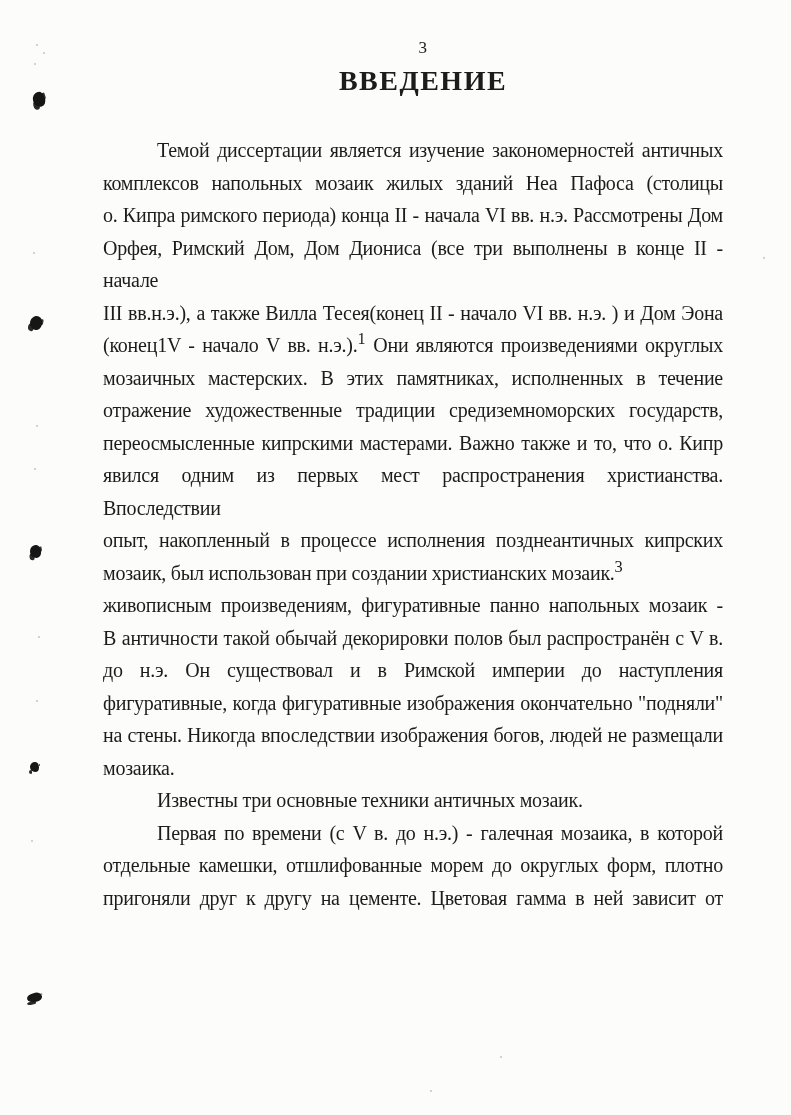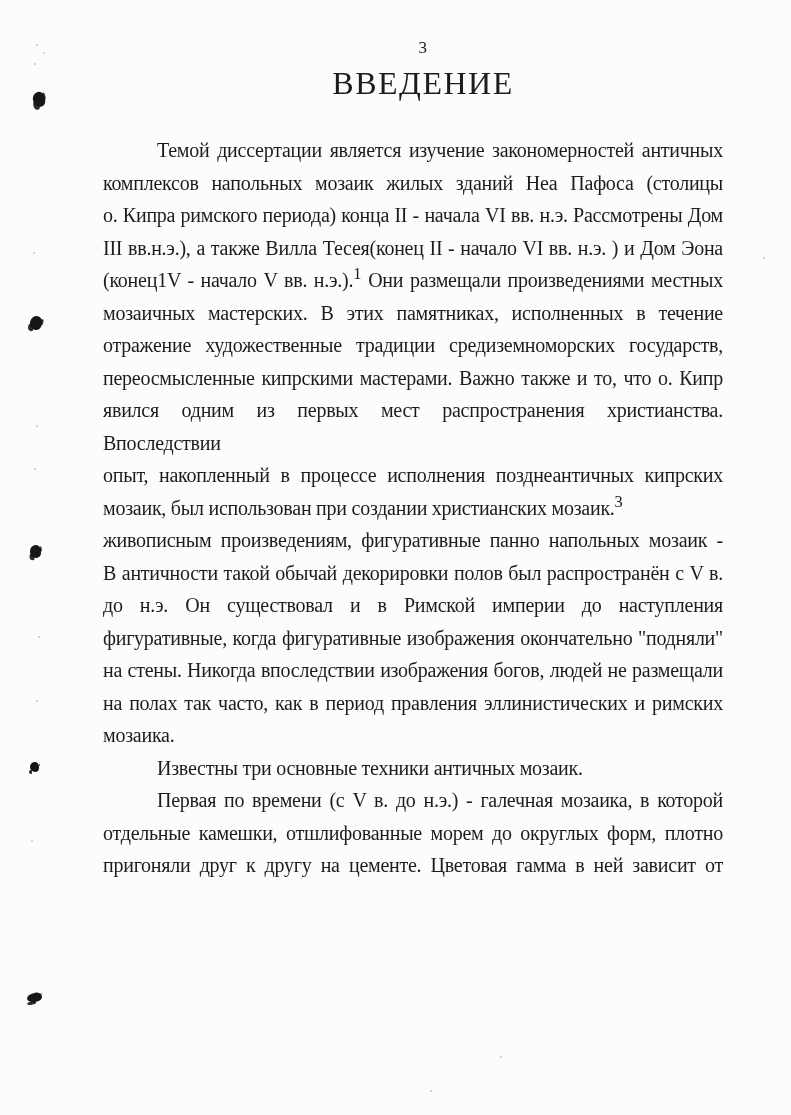--- a/index.html
+++ b/index.html
@@ -12,21 +12,21 @@
     color:#1c1c1c;
     overflow:hidden;
   }
   .pagenum {
     position:absolute; top:38px; left:103px; width:640px;
     text-align:center; font-size:17px; letter-spacing:0.5px;
   }
   .doc-title {
     position:absolute; top:65px; left:103px; width:640px;
     margin:0; text-align:center;
-    font-size:32px; font-weight:normal; letter-spacing:1.5px;
+    font-size:28px; font-weight:bold; letter-spacing:1.5px;
   }
   .doc-body {
     position:absolute; left:103px; top:134px; width:620px;
     font-size:20px; line-height:32.5px; letter-spacing:-0.25px;
   }
   .line {
     text-align:justify;
     text-align-last:justify;
   }
   .line.nojust { text-align-last:left; }
@@ -53,34 +53,34 @@
 </head>
 <body>
 
 <div class="page">
   <div class="pagenum">3</div>
   <h1 class="doc-title">ВВЕДЕНИЕ</h1>
   <div class="doc-body">
       <div class="line indent"><span>Темой диссертации является изучение закономерностей античных</span></div>
       <div class="line"><span>комплексов напольных мозаик жилых зданий Неа Пафоса (столицы</span></div>
       <div class="line"><span>о. Кипра римского периода) конца II - начала VI вв. н.э. Рассмотрены Дом</span></div>
+      <div class="line"><span>Орфея, Римский Дом, Дом Диониса (все три выполнены в конце II - начале</span></div>
       <div class="line"><span>III вв.н.э.), а также Вилла Тесея(конец II - начало VI вв. н.э. ) и Дом Эона</span></div>
-      <div class="line"><span>(конец1V - начало V вв. н.э.).</span><sup class="fn">1</sup><span> Они размещали произведениями местных</span></div>
+      <div class="line"><span>(конец1V - начало V вв. н.э.).</span><sup class="fn">1</sup><span> Они являются произведениями округлых</span></div>
       <div class="line"><span>мозаичных мастерских. В этих памятниках, исполненных в течение</span></div>
       <div class="line"><span>отражение художественные традиции средиземноморских государств,</span></div>
       <div class="line"><span>переосмысленные кипрскими мастерами. Важно также и то, что о. Кипр</span></div>
       <div class="line"><span>явился одним из первых мест распространения христианства. Впоследствии</span></div>
       <div class="line"><span>опыт, накопленный в процессе исполнения позднеантичных кипрских</span></div>
       <div class="line nojust"><span>мозаик, был использован при создании христианских мозаик.</span><sup class="fn">3</sup></div>
       <div class="line"><span>живописным произведениям, фигуративные панно напольных мозаик -</span></div>
       <div class="line"><span>В античности такой обычай декорировки полов был распространён с V в.</span></div>
       <div class="line"><span>до н.э. Он существовал и в Римской империи до наступления</span></div>
       <div class="line"><span>фигуративные, когда фигуративные изображения окончательно "подняли"</span></div>
       <div class="line"><span>на стены. Никогда впоследствии изображения богов, людей не размещали</span></div>
-      <div class="line"><span>на полах так часто, как в период правления эллинистических и римских</span></div>
       <div class="line nojust"><span>мозаика.</span></div>
       <div class="line indent nojust"><span>Известны три основные техники античных мозаик.</span></div>
       <div class="line indent"><span>Первая по времени (с V в. до н.э.) - галечная мозаика, в которой</span></div>
       <div class="line"><span>отдельные камешки, отшлифованные морем до округлых форм, плотно</span></div>
       <div class="line"><span>пригоняли друг к другу на цементе. Цветовая гамма в ней зависит от</span></div>
     </div>
   <div id="artifacts">
       <div class="blot" style="left: 33px; top: 92px; width: 12px; height: 15px; transform: rotate(-15deg);"></div>
       <div class="blot" style="left: 30px; top: 316px; width: 12px; height: 14px; transform: rotate(12deg);"></div>
       <div class="blot" style="left: 30px; top: 545px; width: 11px; height: 13px; transform: rotate(-6deg);"></div>

